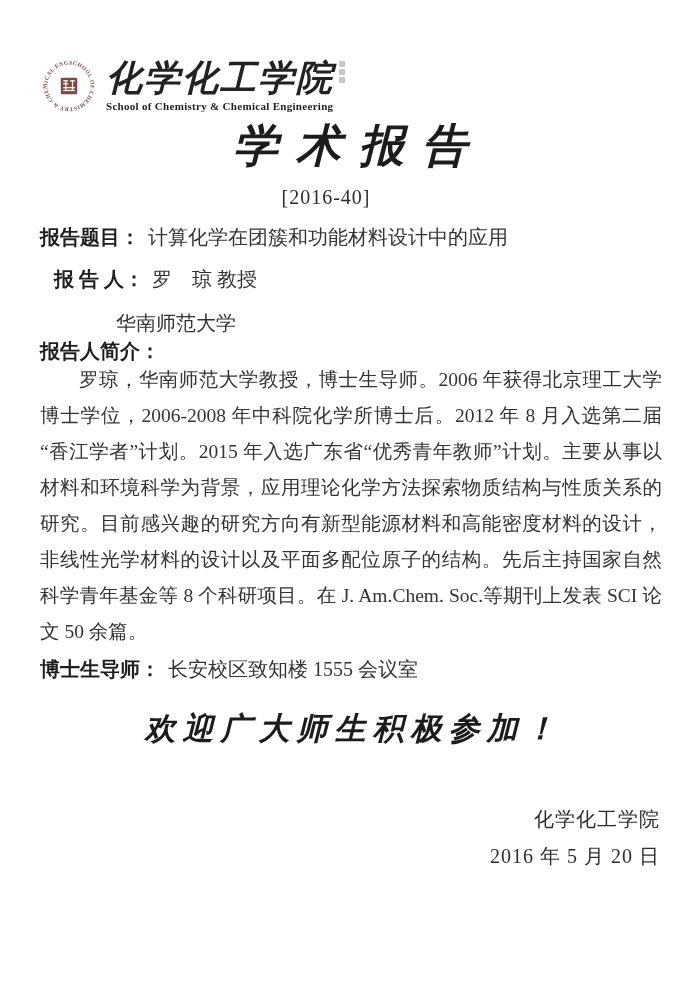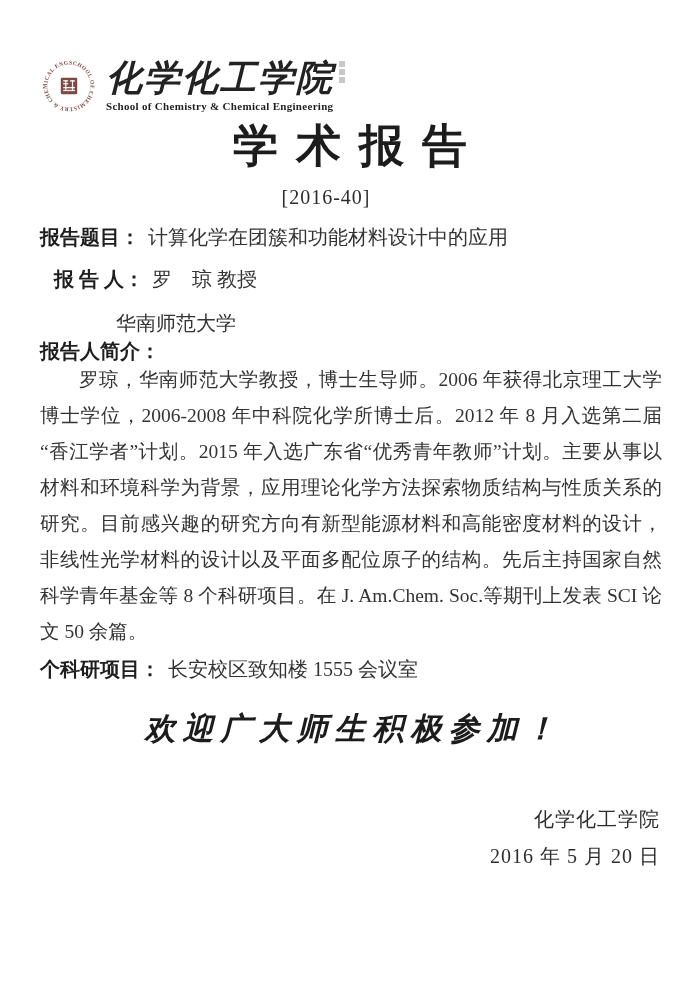--- a/index.html
+++ b/index.html
@@ -38,21 +38,21 @@
   }
   .logo-en {
     font-size: 11px; font-weight: bold; letter-spacing: 0.3px;
     color: #1f1f1f; margin-top: 3px;
   }
 
   
   .main-title {
     position: absolute; top: 118px; left: 0; width: 700px;
     text-align: center;
-    font-size: 45px; line-height: 56px; font-weight: 900; 
+    font-size: 45px; line-height: 56px; font-weight: 900; font-style: italic;
     letter-spacing: 18px; text-indent: 18px;
     color: #1c1c1c;
   }
   .issue-number {
     position: absolute; top: 186px; left: 0; width: 652px;
     text-align: center; font-size: 20px; color: #2d2d2d;
     letter-spacing: 1px;
   }
 
   
@@ -141,21 +141,21 @@
   <div class="field-line line-affil">华南师范大学</div>
 
   <div class="field-line line-biohead">
     <span class="field-label">报告人简介：</span>
   </div>
 
   <div class="bio-paragraph">罗琼，华南师范大学教授，博士生导师。2006 年获得北京理工大学博士学位，2006-2008 年中科院化学所博士后。2012 年 8 月入选第二届“香江学者”计划。2015 年入选广东省“优秀青年教师”计划。主要从事以材料和环境科学为背景，应用理论化学方法探索物质结构与性质关系的研究。目前感兴趣的研究方向有新型能源材料和高能密度材料的设计，非线性光学材料的设计以及平面多配位原子的结构。先后主持国家自然科学青年基金等 8 个科研项目。在 J. Am.Chem. Soc.等期刊上发表 SCI 论文 50 余篇。</div>
 
 
   <div class="field-line line-venue">
-    <span class="field-label">个科研项目：</span><span class="field-value">长安校区致知楼 1555 会议室</span>
+    <span class="field-label">博士生导师：</span><span class="field-value">长安校区致知楼 1555 会议室</span>
   </div>
 
   <div class="welcome-line">欢迎广大师生积极参加！</div>
 
   <div class="footer-signature">化学化工学院</div>
   <div class="footer-date">2016 年 5 月 20 日</div>
 
 </div>
 
 </body></html>

